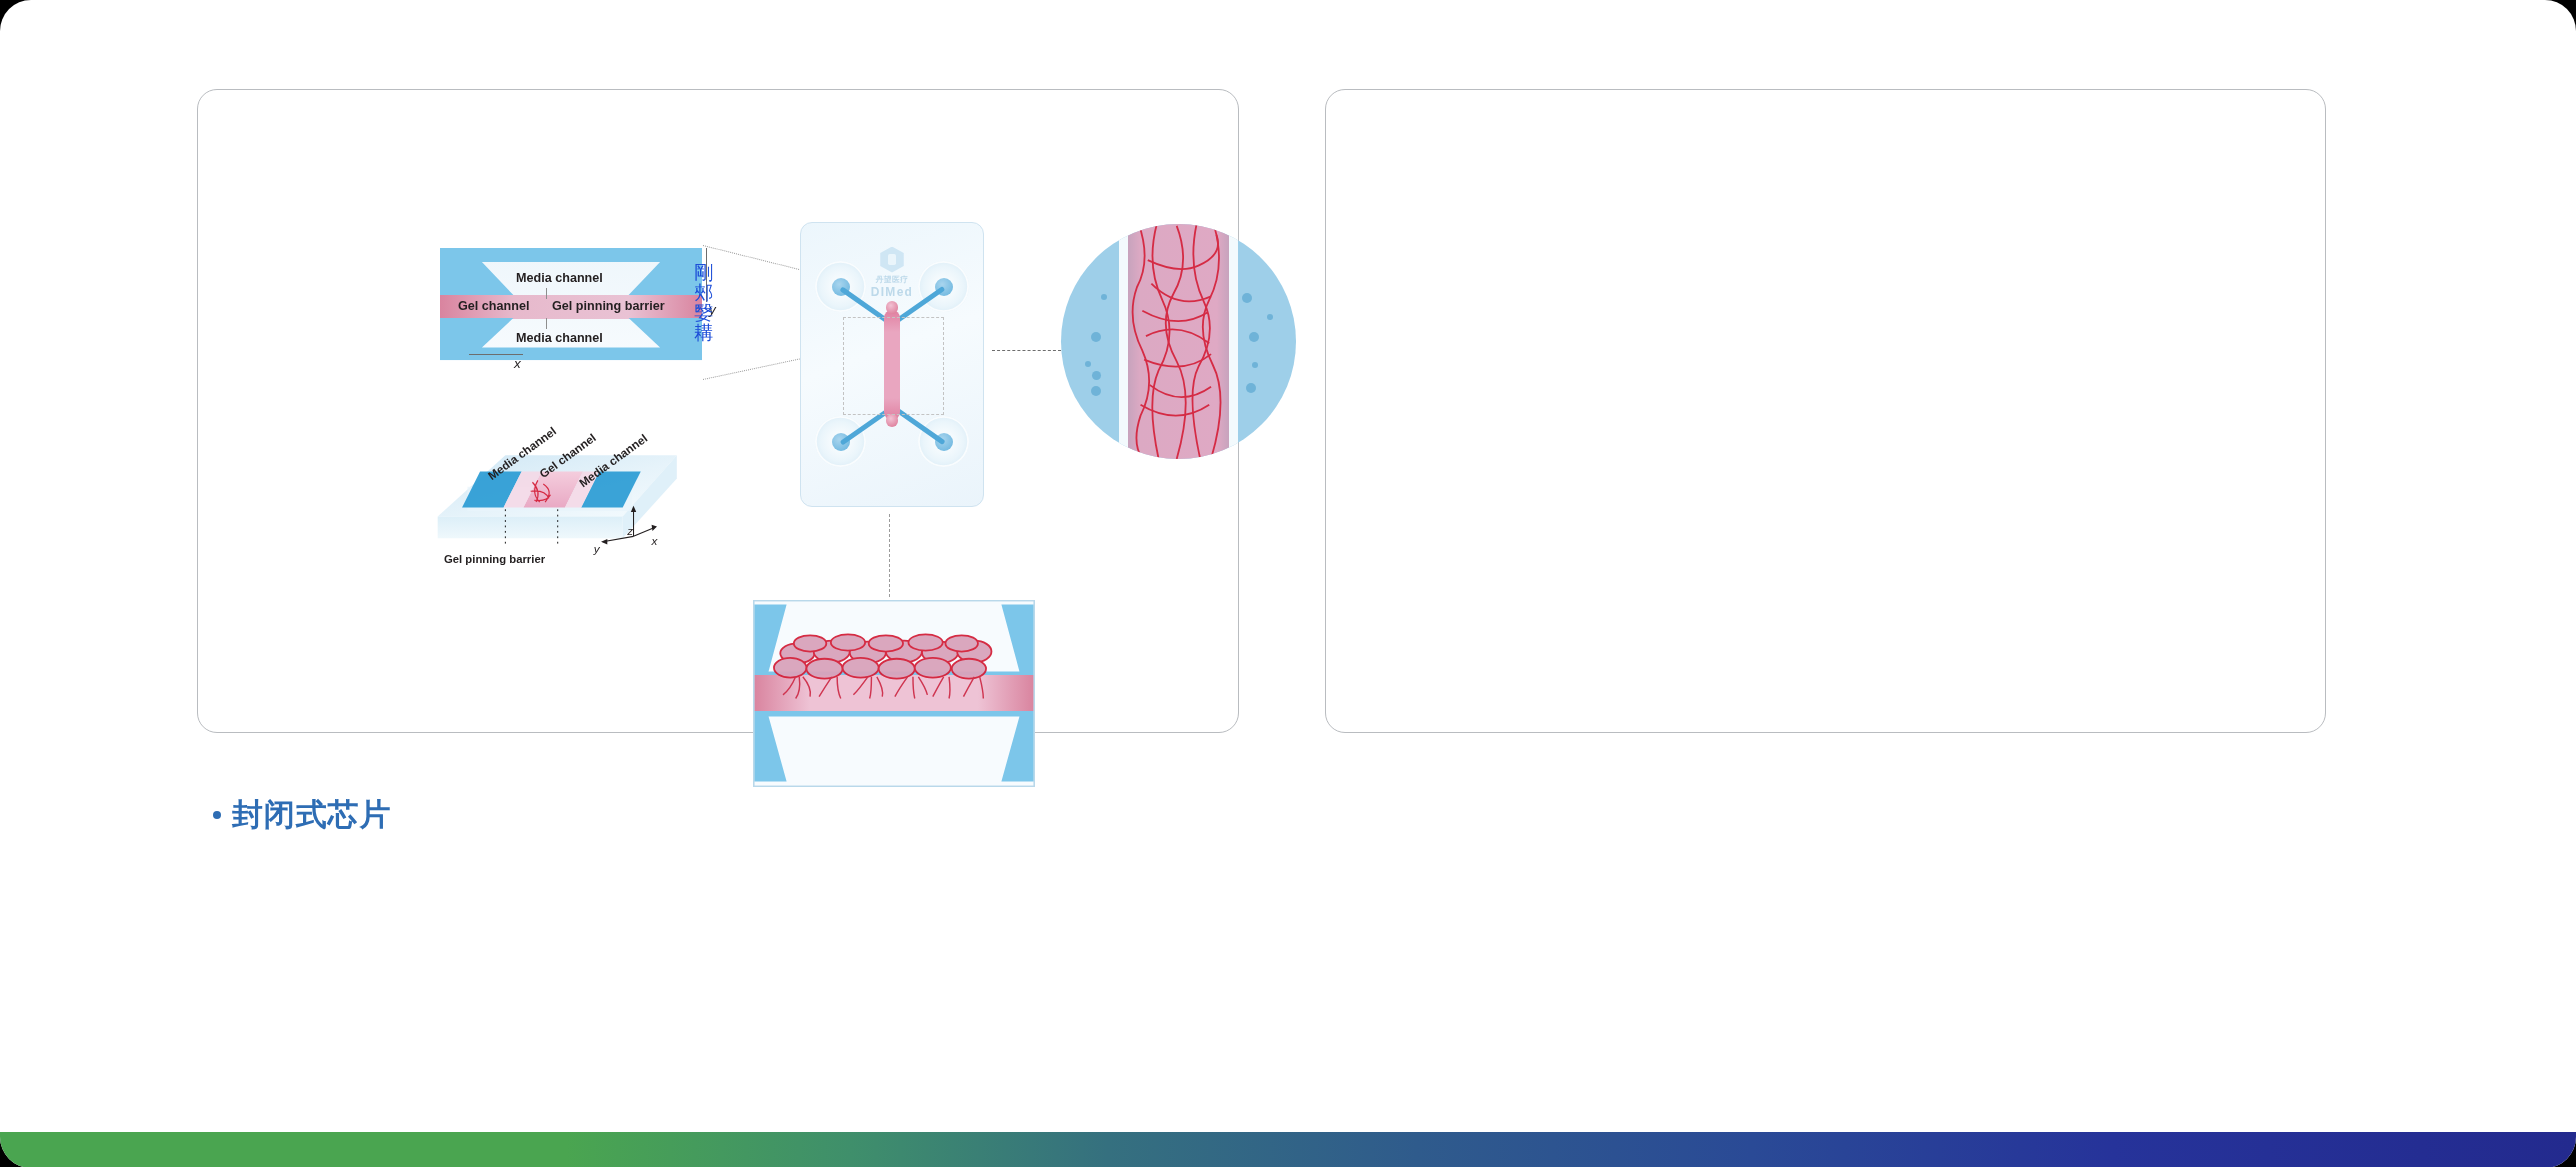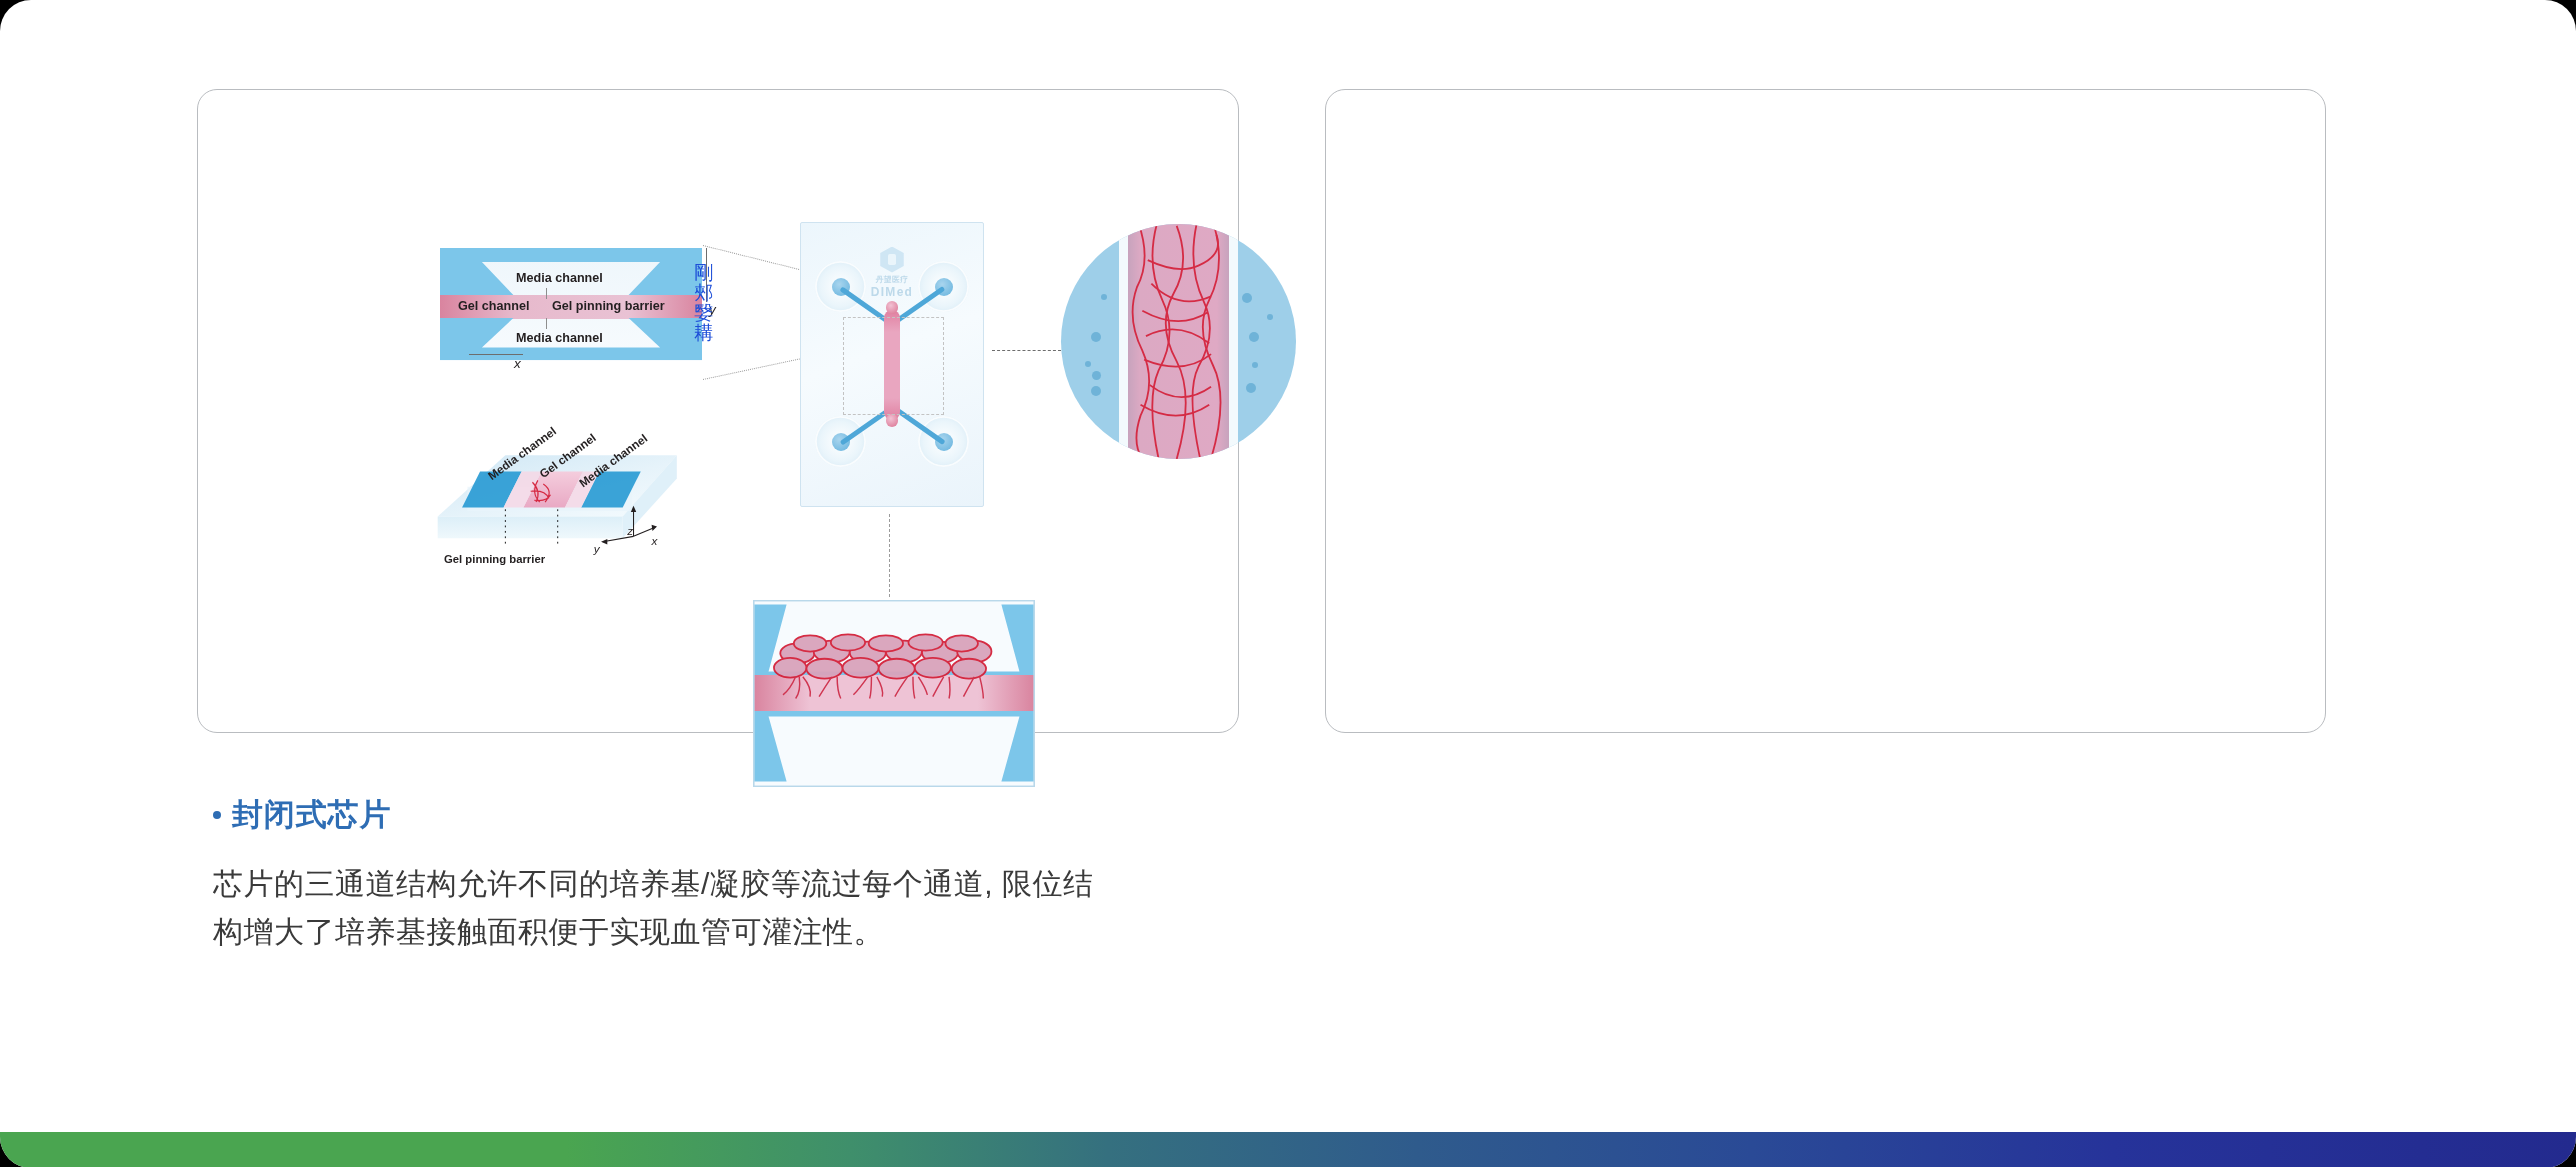--- a/index.html
+++ b/index.html
@@ -48,21 +48,21 @@
   .gelband{position:absolute;left:0;top:47px;width:262px;height:23.5px;
      background:linear-gradient(90deg,#d9849f,#e7b9cc 28%,#e9c2d4 72%,#d9849f);}
   .trapT{position:absolute;left:0;top:0;width:262px;height:47px;
      background:#7cc6ea;clip-path:polygon(0 0,100% 0,100% 100%,72% 100%,84% 30%,16% 30%,28% 100%,0 100%);}
   .trapB{position:absolute;left:0;top:70px;width:262px;height:42px;
      background:#7cc6ea;clip-path:polygon(0 0,28% 0,16% 70%,84% 70%,72% 0,100% 0,100% 100%,0 100%);}
   .pinline{position:absolute;width:0.9px;background:#8e8e8e;}
 
   
   .chip{left:602px;top:132px;width:182px;height:283px;border:0.9px solid #cfe3f0;
-     background:linear-gradient(160deg,#ecf6fc 0%,#f6fbfe 45%,#eaf4fb 100%);border-radius:2px;}
+     background:linear-gradient(160deg,#ecf6fc 0%,#f6fbfe 45%,#eaf4fb 100%);border-radius:12px;}
   .well{position:absolute;width:51px;height:51px;border-radius:50%;
      background:radial-gradient(circle at 50% 50%,#ffffff 0%,#eaf5fb 55%,#dfeff8 72%,#ffffff 78%,#e9f4fb 100%);
      box-shadow:0 0 0 1.8px rgba(255,255,255,.8) inset;}
   .well i{position:absolute;left:50%;top:50%;width:18px;height:18px;margin:-9px 0 0 -9px;border-radius:50%;
      background:radial-gradient(circle at 40% 35%,#a9d5ee,#64b2dd);}
   .cap-line{position:absolute;background:#4ea7d8;height:4.5px;border-radius:2.7px;transform-origin:left center;}
   .gelcap{position:absolute;left:50%;margin-left:-8.1px;width:16.2px;
      background:linear-gradient(180deg,#e07fa0,#e9a6c0 20%,#e9a6c0 80%,#e07fa0);border-radius:8.1px;}
   .gelbulb{position:absolute;left:50%;margin-left:-6.3px;width:12.6px;height:12.6px;border-radius:50%;
      background:radial-gradient(circle at 40% 35%,#f2c2d4,#d9708f);}
@@ -298,19 +298,18 @@
     
     
     
   </div>
 
   <div class="cap left">
     <h3>
       <span class="bullet"></span>
       <span>封闭式芯片</span>
     </h3>
-    <p>芯片的三通道结构允许不同的培养基/凝胶等流过每个通道, 限位结构增大了培养基接触面积便于实现血管可灌注性。</p>
   </div>
 
 
   <div class="bottombar"></div>
 </div>
 
 
 </body></html>

